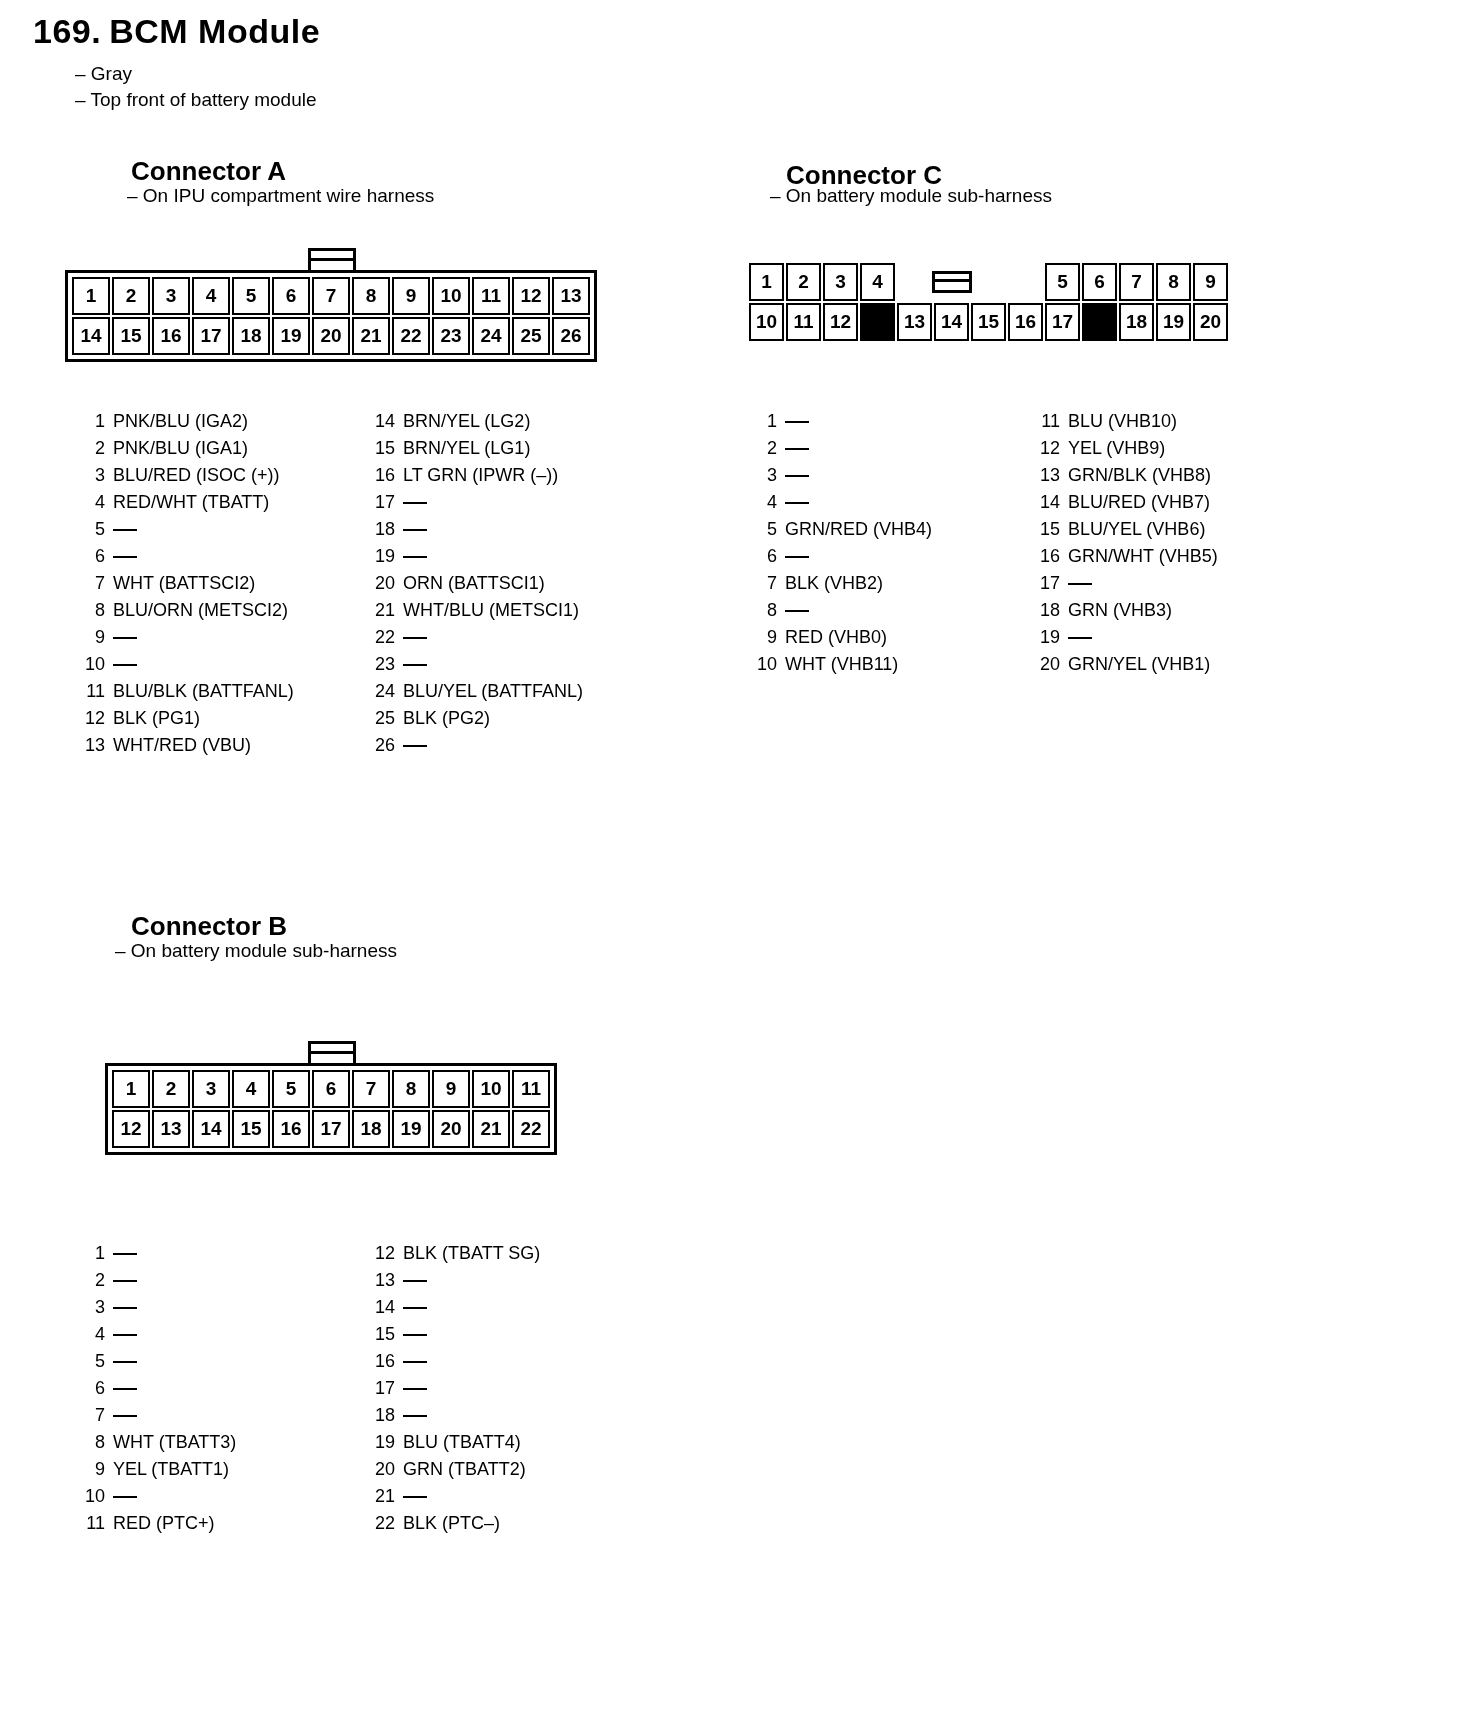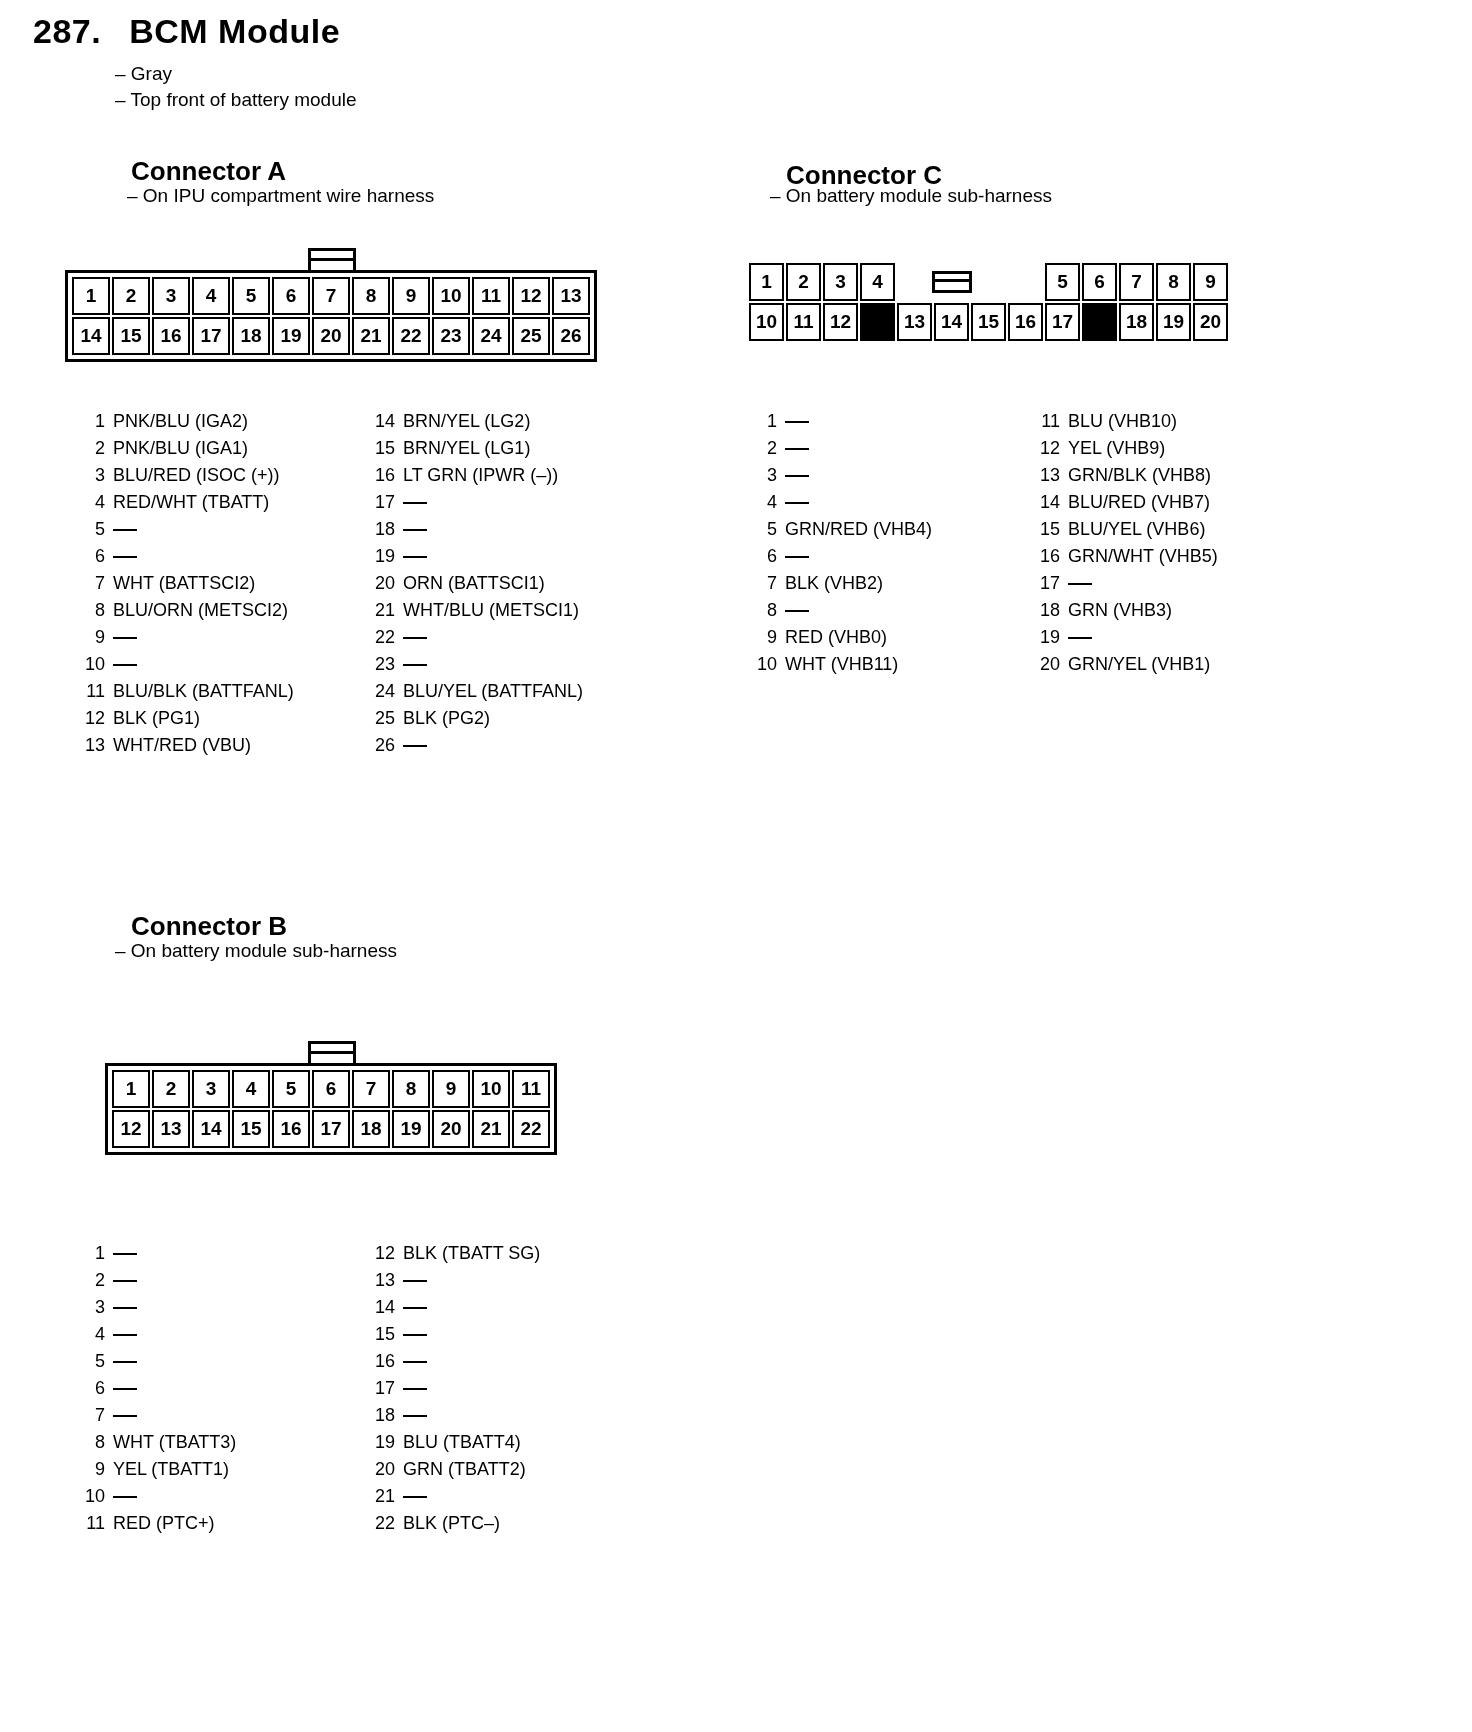--- a/index.html
+++ b/index.html
@@ -2,22 +2,22 @@
 <html><head>
 <meta charset="utf-8">
 <style>
   html,body { margin:0; padding:0; background:#fff; color:#000;
               font-family:"Liberation Sans", sans-serif; }
   .page { position:relative; width:1472px; height:1732px; background:#fff; overflow:hidden; }
 
   
   .hdr { position:absolute; left:33px; top:12px; }
   .hdr h1 { margin:0; font-size:34px; font-weight:bold; letter-spacing:0.5px; }
-  .hdr h1 .title-text { margin-left:28px; }
-  .page-notes { margin-left:82px; margin-top:10px; font-size:19px; }
+  .hdr h1 .title-text { margin-left:8px; }
+  .page-notes { margin-left:42px; margin-top:10px; font-size:19px; }
   .page-notes .note { line-height:26px; }
 
   
   .connector { position:absolute; }
   .conn-title { position:absolute; margin:16px; font-size:26px; font-weight:bold; }
   .conn-note  { position:absolute; font-size:19px; white-space:nowrap; }
 
   
   .diagram { position:absolute; }
   .diagram.framed { padding-top:22px; }
@@ -43,21 +43,21 @@
   .pin-label { margin-left:8px; }
   .dash { display:inline-block; width:24px; height:2px; background:#000; vertical-align:middle; }
 </style>
 </head>
 <body>
 
 <div class="page">
 
   <header class="hdr">
     <h1>
-      <span>287.</span><span class="title-text">BCM Module</span>
+      <span>169.</span><span class="title-text">BCM Module</span>
     </h1>
     <div class="page-notes">
       <div class="note">– Gray</div>
       <div class="note">– Top front of battery module</div>
     </div>
   </header>
 
   <section class="connector connector-a" style="left:65px; top:140px; width:660px; height:740px;">
     <h2 class="conn-title" style="left:50px; top:0;">Connector A</h2>
     <div class="conn-note" style="left:62px; top:45px;">– On IPU compartment wire harness</div>

